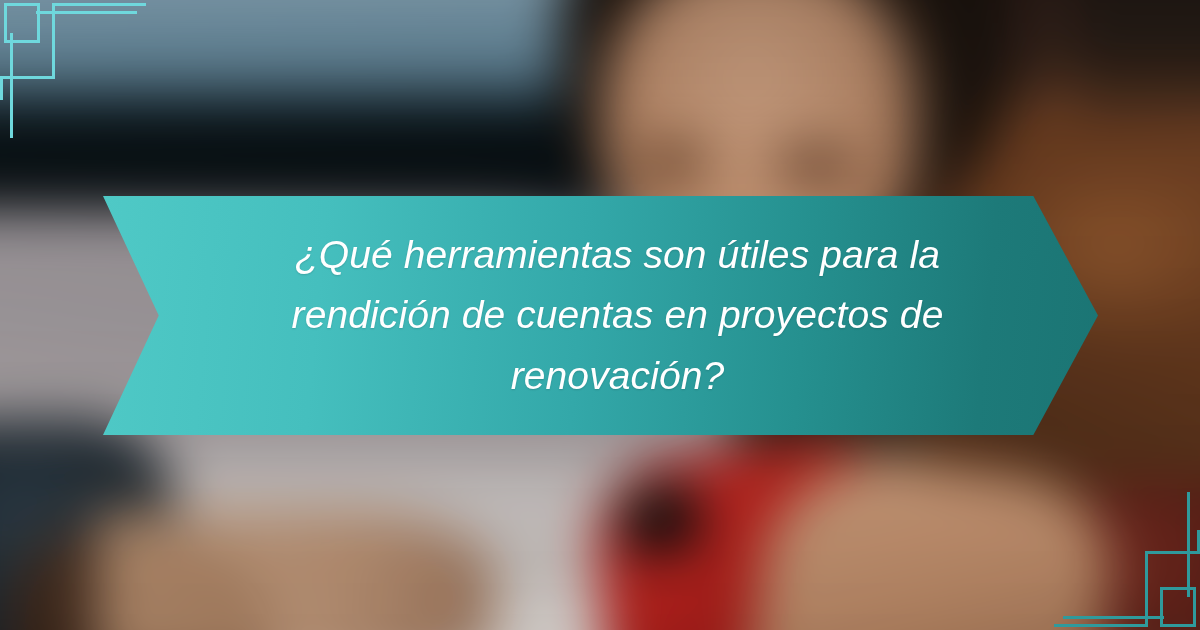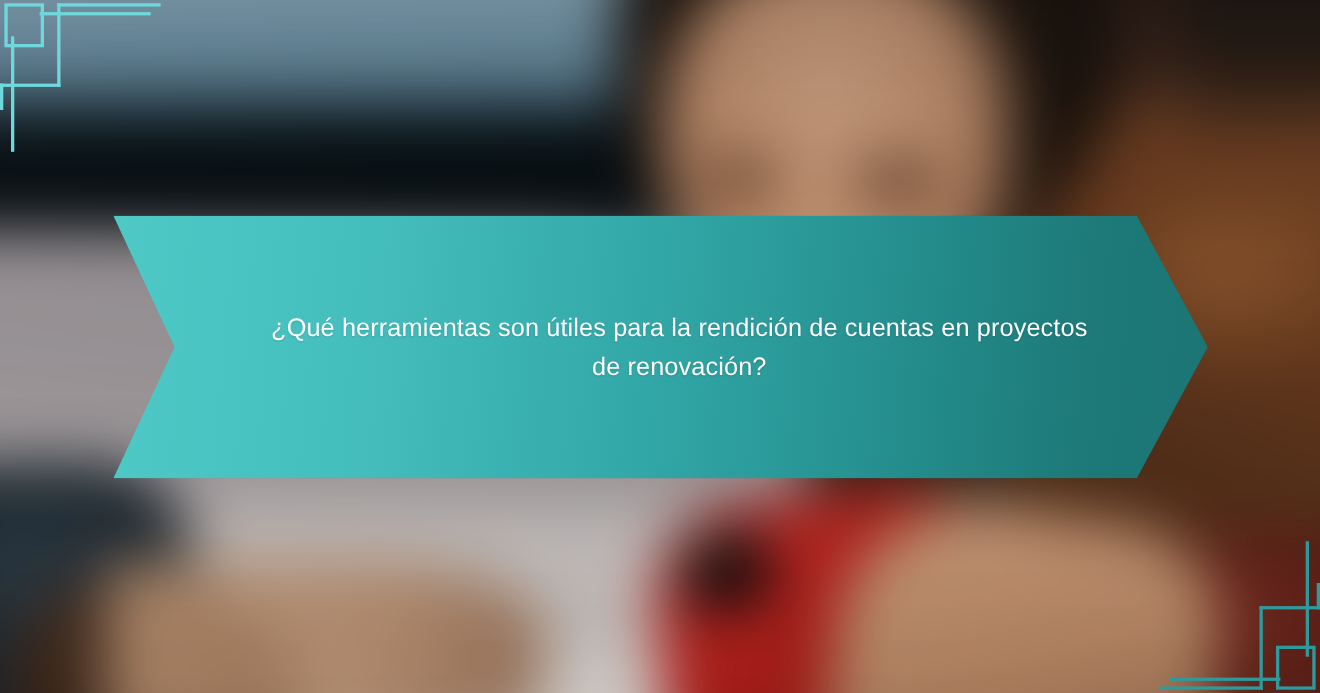--- a/index.html
+++ b/index.html
@@ -219,28 +219,29 @@
       0% 100%,
       5.6% 50%
     );
     display:flex;
     align-items:center;
     justify-content:center;
     filter:drop-shadow(0 2px 6px rgba(0,0,0,.28));
   }
   #banner-text{
     color:#ffffff;
-    font-size:23px;
+    font-size:39px;
     line-height:1.55;
     font-weight:400;
     text-align:center;
     letter-spacing:.1px;
     max-width:760px;
     margin-left:34px;
     text-shadow:0 1px 2px rgba(0,0,0,.14);
+    font-style:italic;
   }
 </style>
 </head>
 <body>
 
 <div id="card">
 
   <div id="photo">
     <div class="ly bg-base"></div>
     <div class="ly bg-window"></div>

